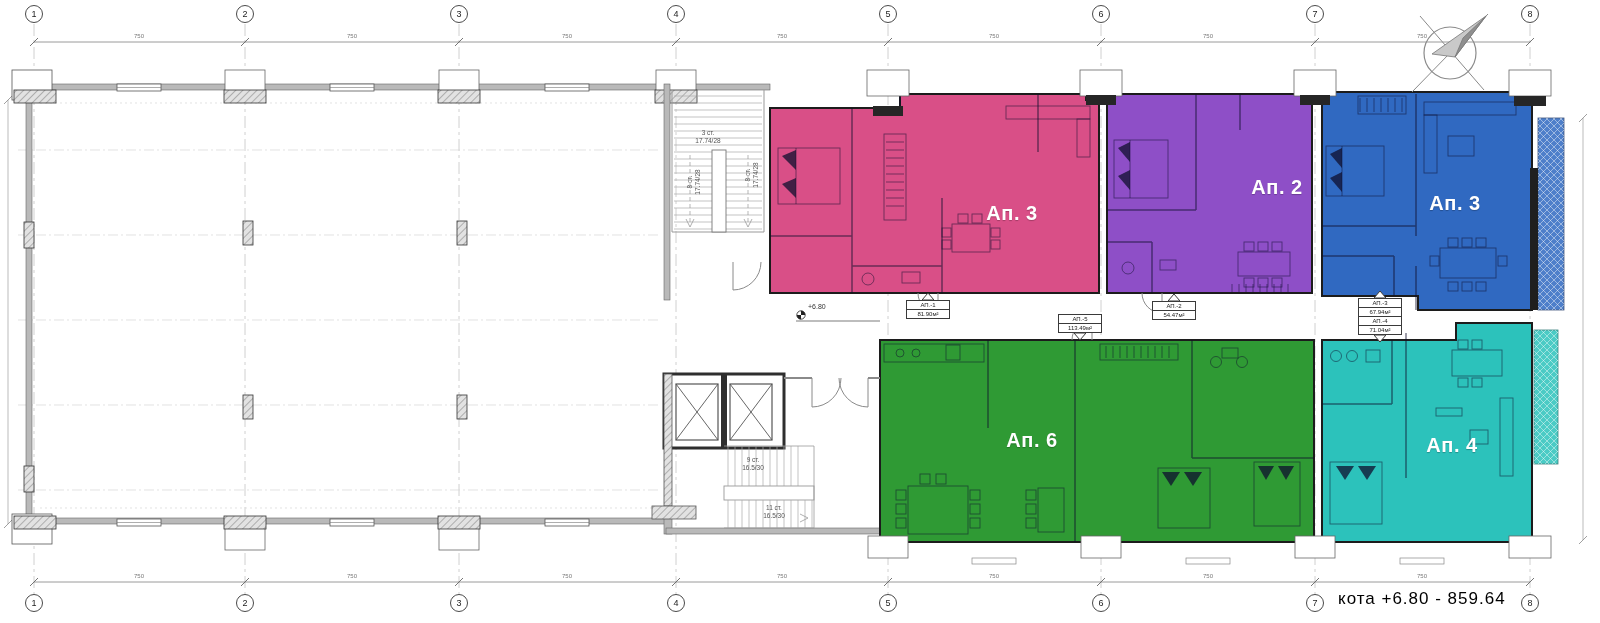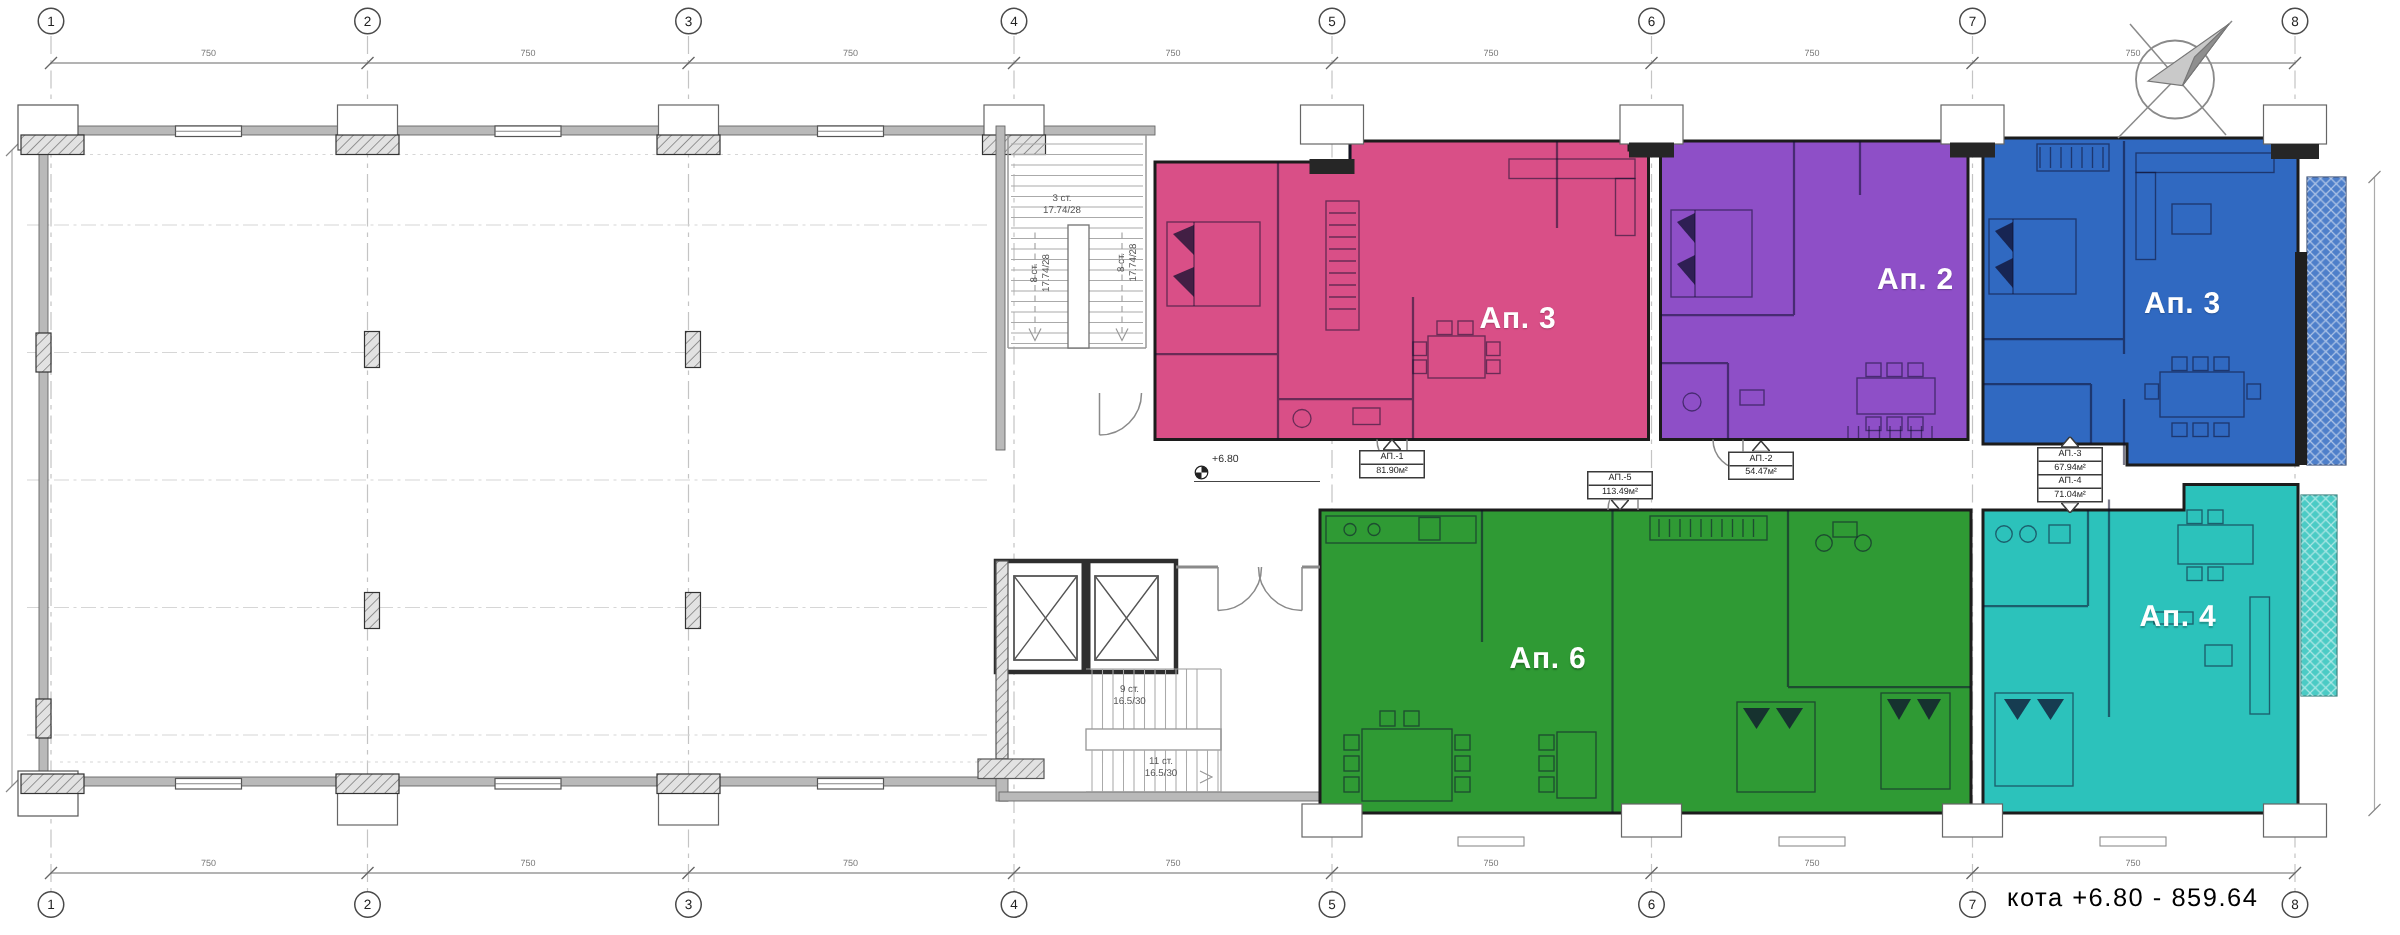--- a/index.html
+++ b/index.html
@@ -338,21 +338,21 @@
   <div class="dim" style="left:352px;top:573px">750</div>
   <div class="dim" style="left:567px;top:573px">750</div>
   <div class="dim" style="left:782px;top:573px">750</div>
   <div class="dim" style="left:994px;top:573px">750</div>
   <div class="dim" style="left:1208px;top:573px">750</div>
   <div class="dim" style="left:1422px;top:573px">750</div>
 
   <div class="apt-label" style="left:1012px;top:213px">Ап. 3</div>
   <div class="apt-label" style="left:1277px;top:187px">Ап. 2</div>
   <div class="apt-label" style="left:1455px;top:203px">Ап. 3</div>
-  <div class="apt-label" style="left:1452px;top:412px">Ап. 4</div>
+  <div class="apt-label" style="left:1452px;top:445px">Ап. 4</div>
   <div class="apt-label" style="left:1032px;top:440px">Ап. 6</div>
 
   <div class="tag" style="left:906px;top:293px">
     <svg width="12" height="7">
         <polygon points="6,0 12,7 0,7" fill="#fff" stroke="#3a3a3a" stroke-width="1"></polygon>
       </svg>
     <div class="tagbox">
         <div class="r1">АП.-1</div>
       <div class="r2">81.90м²</div>
       </div>

